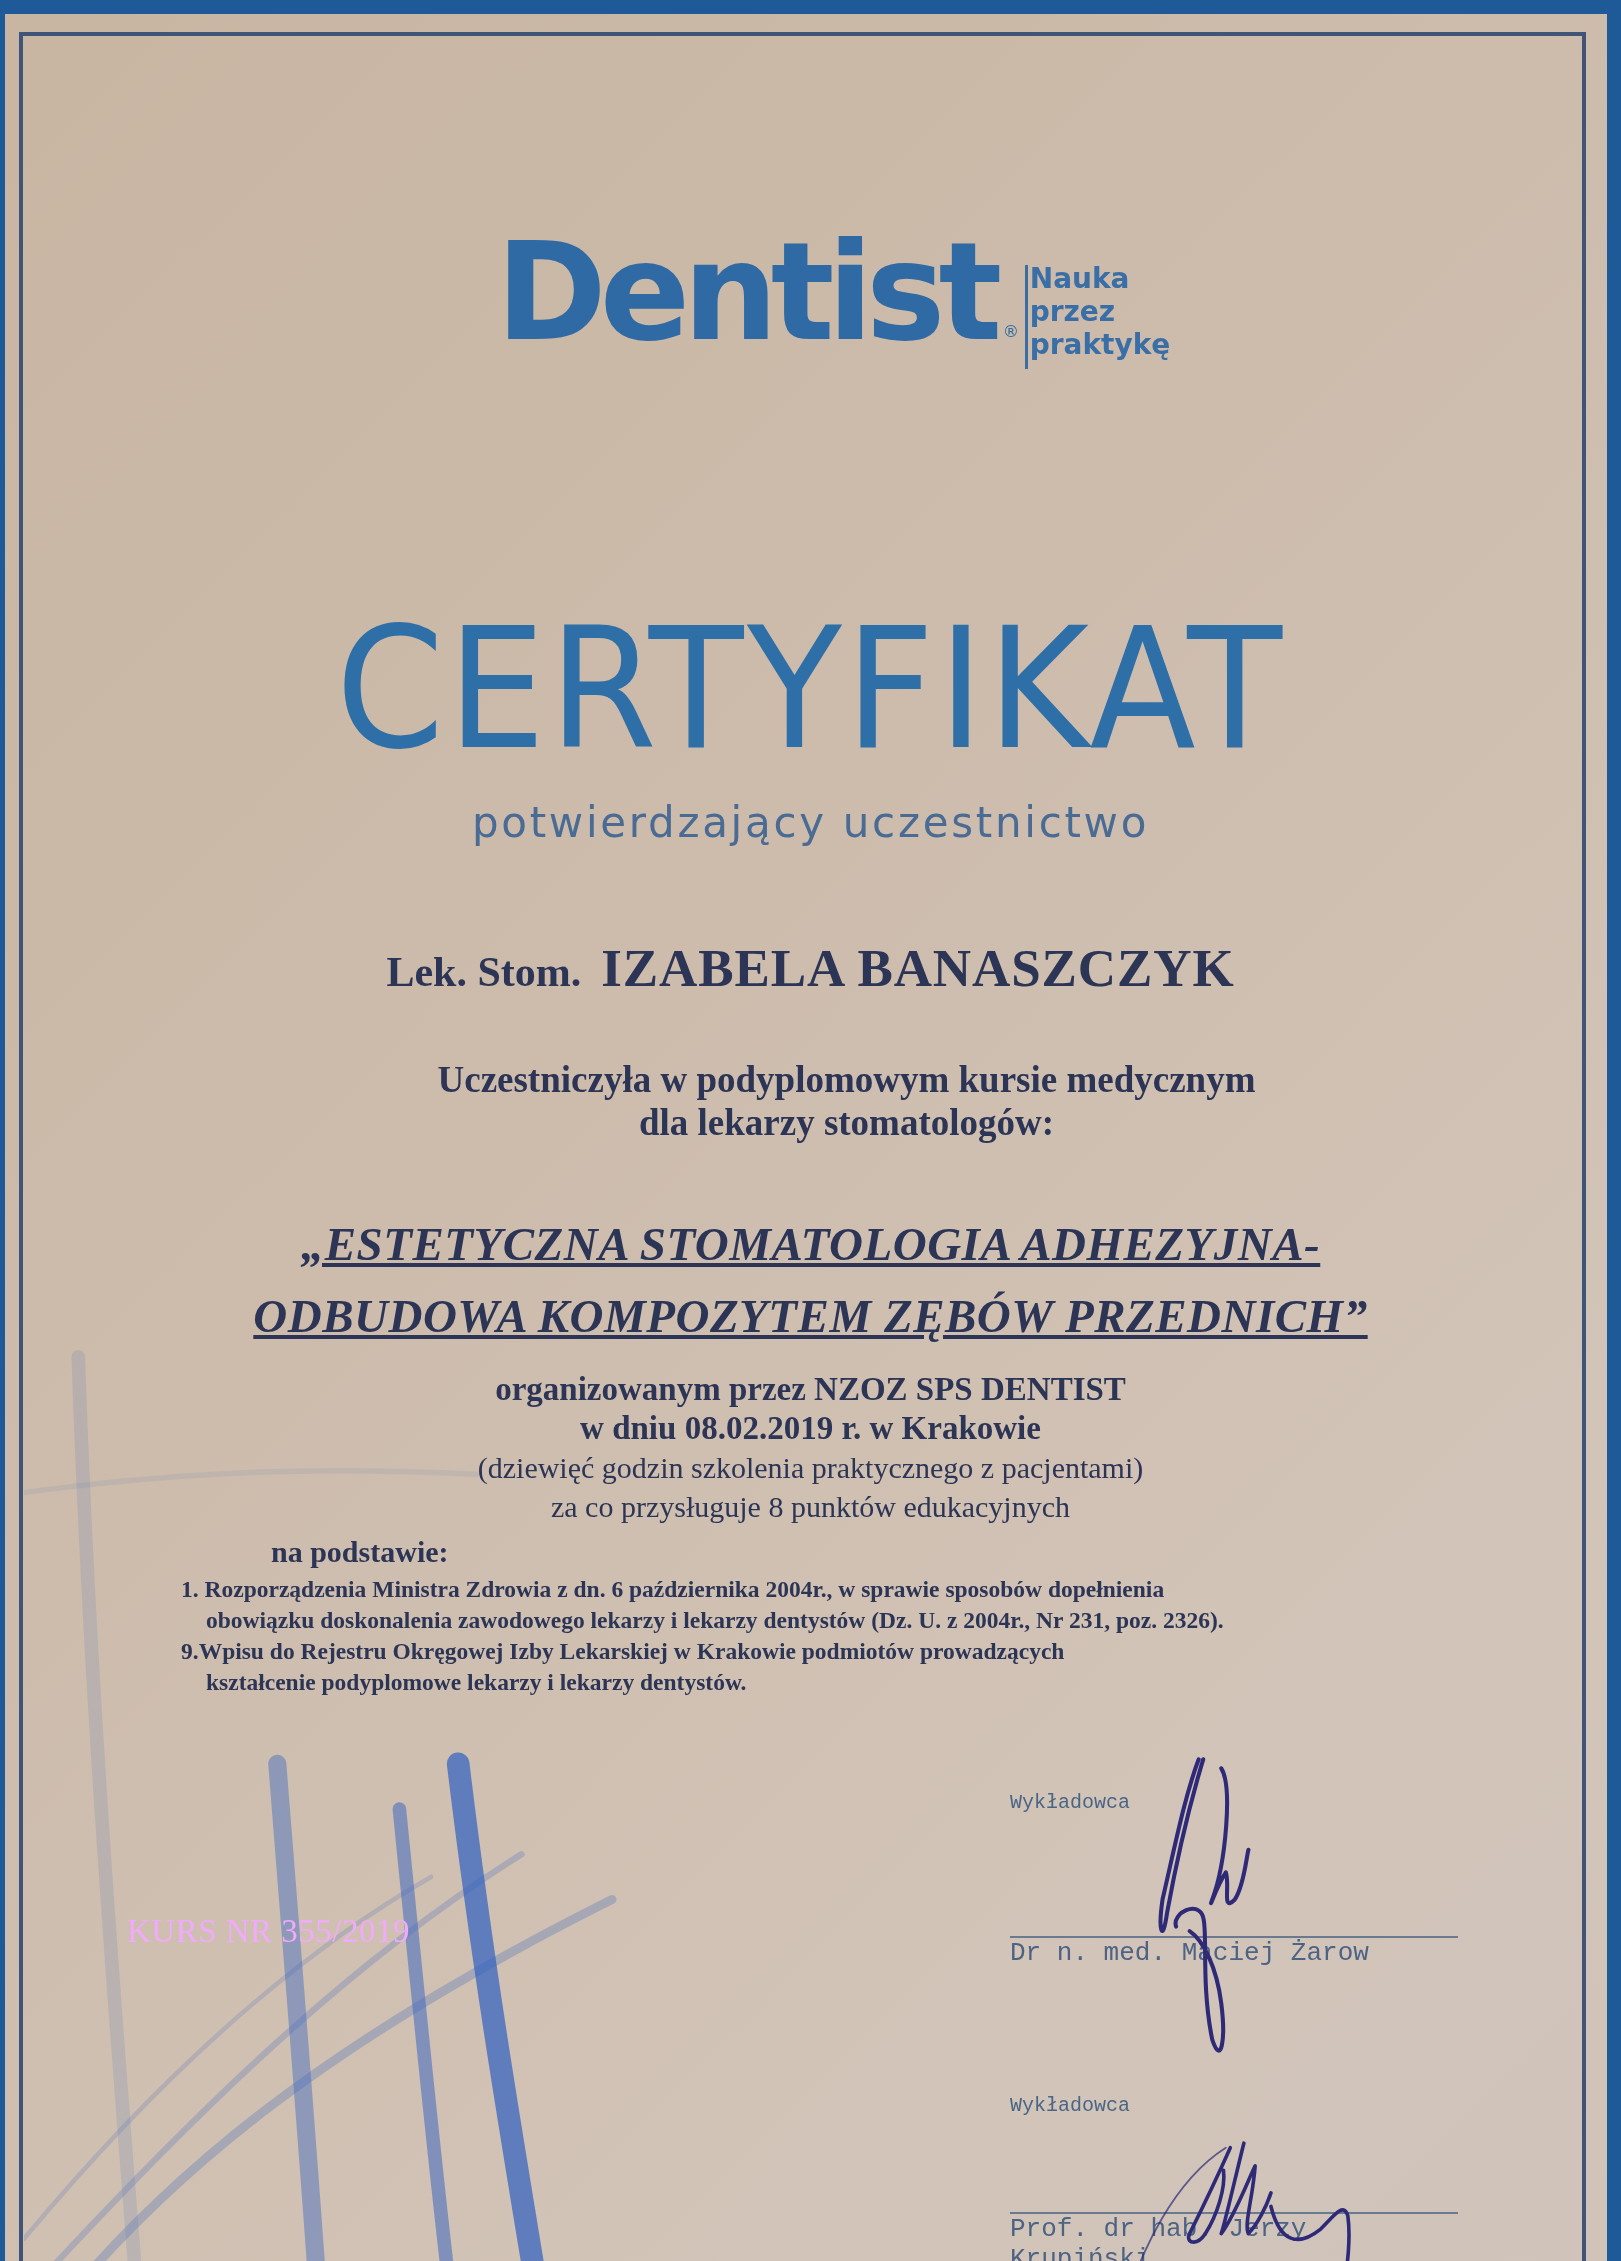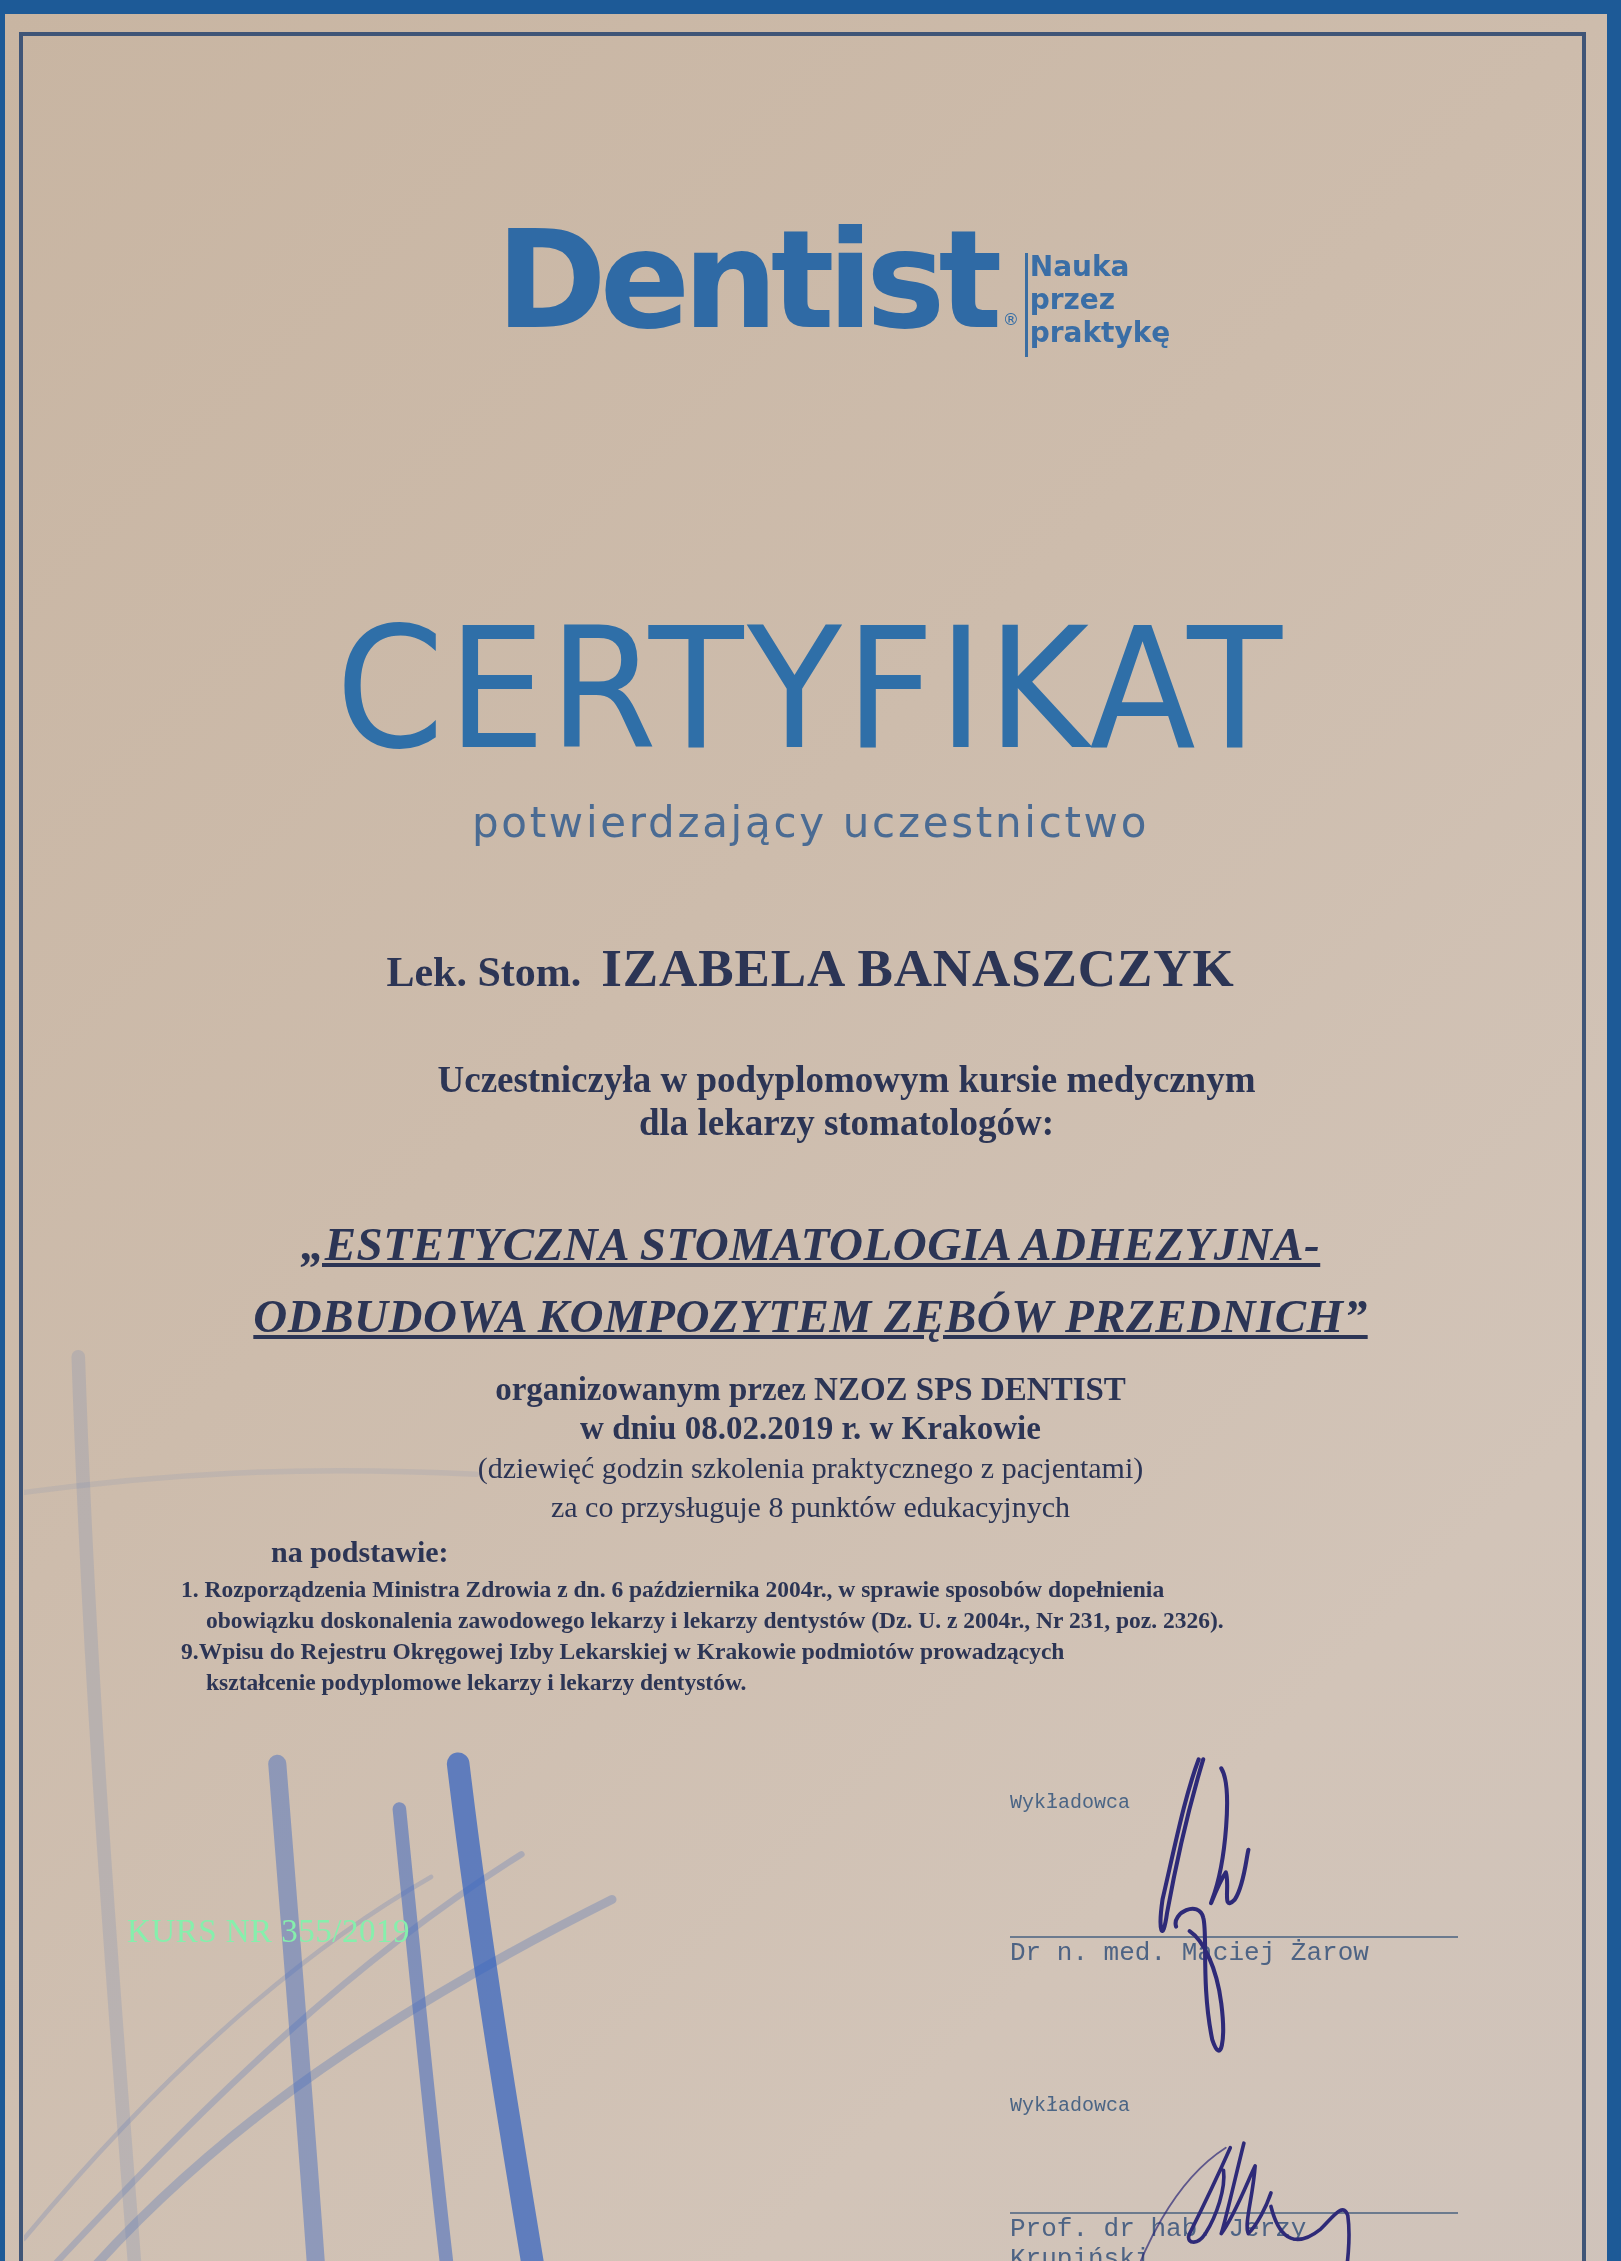--- a/index.html
+++ b/index.html
@@ -15,21 +15,21 @@
   .inner-rule {
     position: absolute; left: 19px; top: 32px; width: 1567px; height: 2343px;
     border: 4.5px solid #3f5577; box-sizing: border-box;
   }
   .swoosh { position: absolute; left: 23.5px; top: 1221px; width: 995px; height: 1149px; pointer-events: none; }
 
   .abs { position: absolute; }
   .center { left: 0; width: 1621px; text-align: center; }
 
   
-  .logo { position: absolute; left: 491px; top: 203px; height: 145px; display: flex; align-items: flex-start; }
+  .logo { position: absolute; left: 491px; top: 215px; height: 145px; display: flex; align-items: flex-start; }
   .logo-word {
     font-family: "DejaVu Sans", sans-serif; font-weight: bold; color: #2f6aa5;
     font-size: 136px; letter-spacing: -7.2px; line-height: 1; transform: scaleX(0.98);
     margin-top: 9px;
   }
   .logo-reg { font-family: "DejaVu Sans", sans-serif; color: #2f6aa5; font-size: 16.3px; margin-left: 2.7px; margin-top: 107px; }
   .logo-divider { width: 2.3px; height: 104px; background: #3a6ea3; margin-left: 6.3px; margin-top: 50px; }
   .logo-tag {
     font-family: "DejaVu Sans", sans-serif; font-weight: bold; color: #3a6ea6;
     font-size: 28px; line-height: 33px; margin-left: 2px; margin-top: 47px;
@@ -54,21 +54,21 @@
     top: 1208px; color: #2c3555; font-weight: bold; font-style: italic;
     font-size: 47px; line-height: 72px; letter-spacing: 0.5px; text-decoration: underline;
   }
   .org { top: 1370px; font-size: 33px; line-height: 39px; color: #2c3555; font-weight: bold; }
   .org .sub { font-size: 30px; font-weight: normal; }
 
   .basis-head { left: 271px; top: 1535px; font-size: 30px; color: #2c3555; font-weight: bold; }
   .basis { left: 181px; top: 1574px; font-size: 23.5px; line-height: 31px; color: #2c3555; font-weight: bold; width: 1312px; }
   .basis .indent { padding-left: 25px; }
 
-  .kurs { left: 127px; top: 1913px; font-size: 33px; color: #86efac; letter-spacing: 0.5px; text-align: right; }
+  .kurs { left: 127px; top: 1913px; font-size: 33px; color: #f0abfc; letter-spacing: 0.5px; text-align: right; }
 
   .sig { position: absolute; left: 1010px; width: 452px; font-family: Liberation Mono, monospace; }
   .sig .label { font-size: 20px; color: #4b6585; }
   .sig .line { height: 2.3px; background: #6b7a8e; width: 448px; }
   .sig .nm { font-size: 26px; color: #4d6384; }
   .sig1 { top: 1791px; }
   .sig2 { top: 2094px; }
   .signature { position: absolute; pointer-events: none; }
 </style>
 </head>

